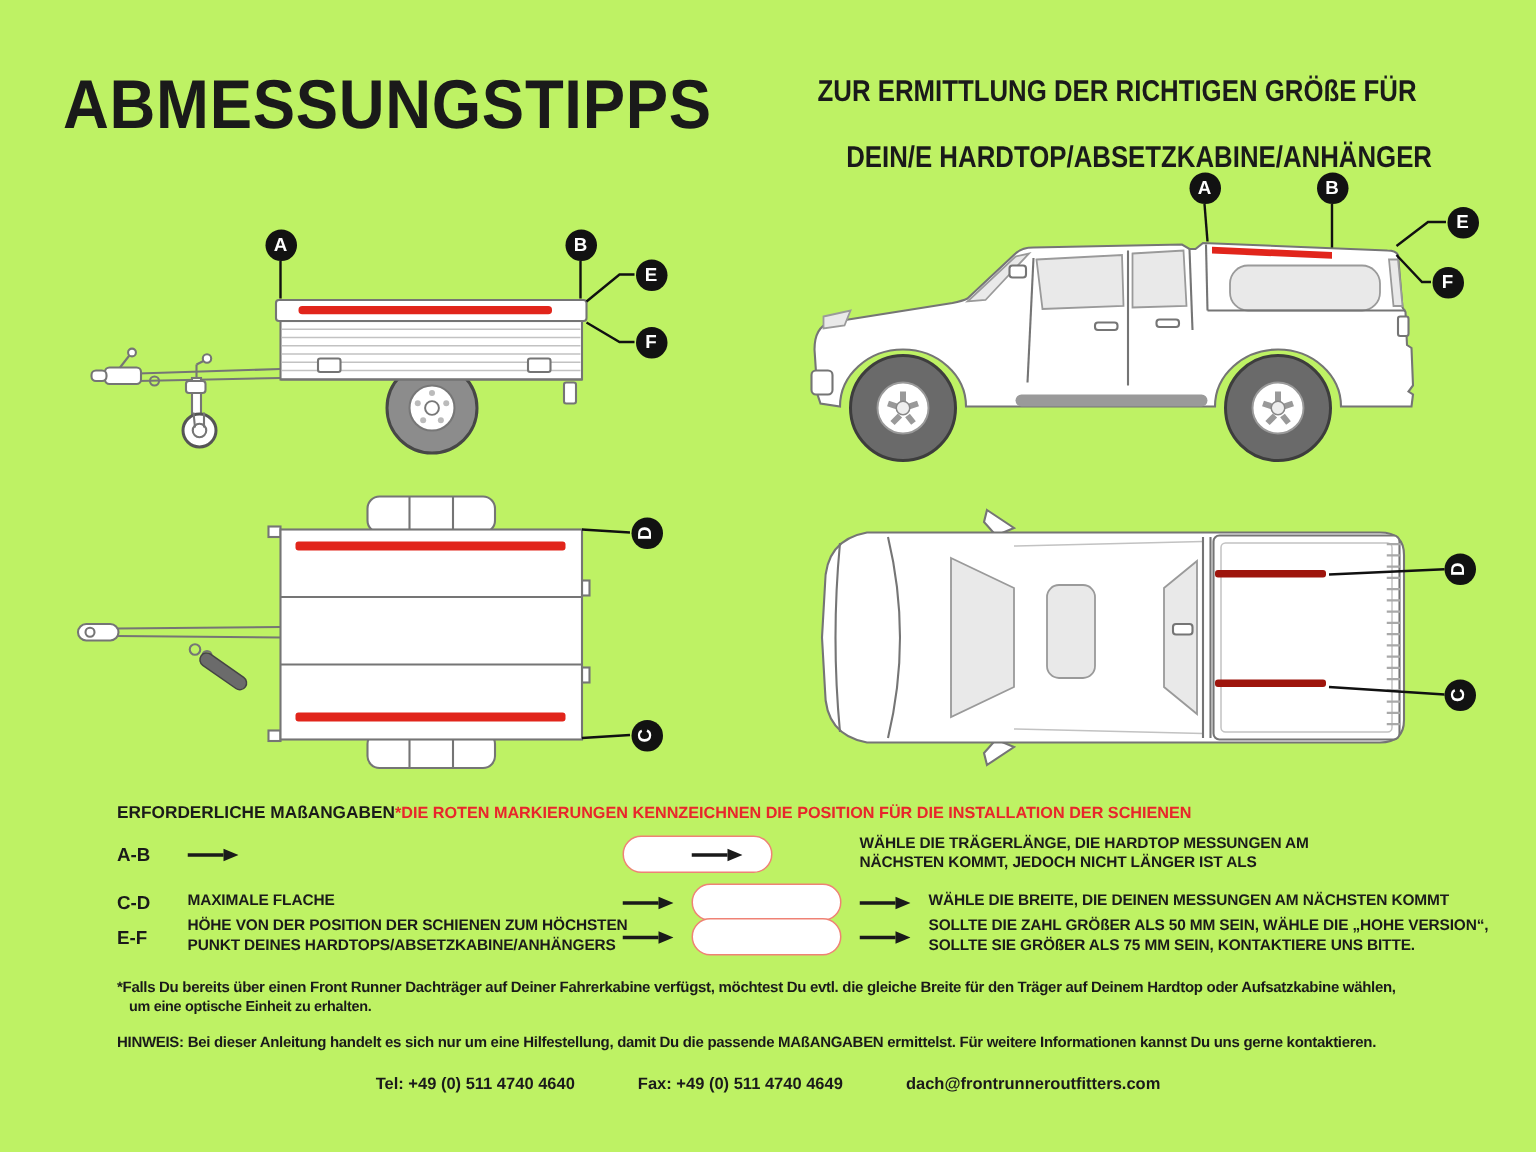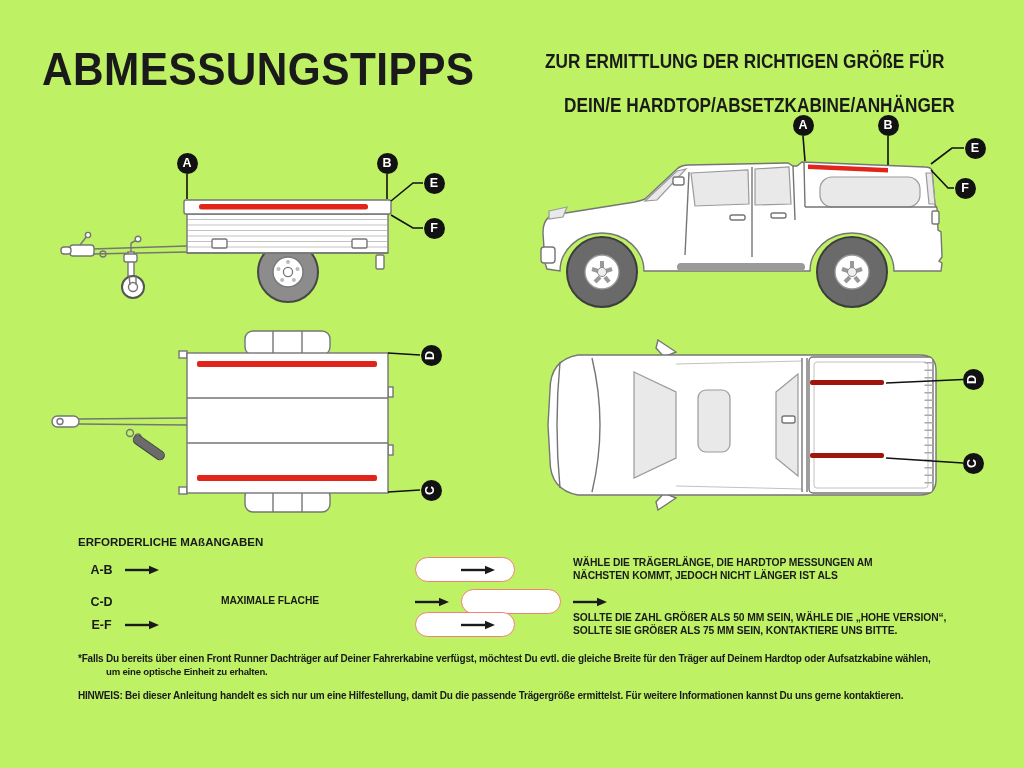--- a/index.html
+++ b/index.html
@@ -30,30 +30,30 @@
   .marker{position:absolute;width:21px;height:21px;border-radius:50%;background:#121212;
           color:#fff;font-size:12.5px;font-weight:700;text-align:center;line-height:21px;}
   .marker span{display:inline-block;}
   .marker.rot span{transform:rotate(-90deg);}
 
   
   .legend-head{position:absolute;left:78px;top:536px;display:flex;align-items:baseline;white-space:pre;}
   .legend-head .lbl{font-size:11.5px;font-weight:700;}
   .legend-head .note{font-size:10.8px;font-weight:700;color:var(--red-text);}
   .legend-row{position:absolute;left:78px;width:930px;display:grid;
-              grid-template-columns:47px 290px 46px 112px 46px auto;align-items:center;text-align:center;}
+              grid-template-columns:47px 290px 46px 112px 46px auto;align-items:center;}
   .legend-row .key{font-size:12.5px;font-weight:700;}
   .legend-row .desc,.legend-row .instr{font-size:10.3px;font-weight:700;letter-spacing:-.1px;
               line-height:12.5px;white-space:pre;}
   .pillbox{width:100px;height:25px;border:1.6px solid var(--pill);border-radius:13px;background:#fff;}
   .arrow-cell{display:flex;align-items:center;}
 
   
   .foot1{position:absolute;left:78px;top:653px;font-size:10px;font-weight:700;letter-spacing:-.2px;white-space:pre;}
-  .foot1b{position:absolute;left:86px;top:666px;font-size:9.6px;font-weight:700;letter-spacing:-.2px;white-space:pre;margin-left:20px;}
+  .foot1b{position:absolute;left:86px;top:666px;font-size:9.6px;font-weight:700;letter-spacing:-.2px;white-space:pre;}
   .hinweis{position:absolute;left:78px;top:690px;font-size:10px;font-weight:700;letter-spacing:-.2px;white-space:pre;}
   .contact{position:absolute;left:0;top:717px;width:1024px;display:flex;justify-content:center;
            gap:42px;font-size:11px;font-weight:700;white-space:pre;}
 </style>
 </head>
 <body>
 
 <div class="page">
 
   <div class="title">ABMESSUNGSTIPPS</div>
@@ -237,20 +237,21 @@
   <div class="marker" style="left:964.5px;top:137.5px"><span>E</span></div>
   <div class="marker" style="left:954.5px;top:177.5px"><span>F</span></div>
 
   <div class="marker rot" style="left:420.5px;top:344.5px"><span>D</span></div>
   <div class="marker rot" style="left:420.5px;top:479.5px"><span>C</span></div>
   <div class="marker rot" style="left:962.5px;top:368.5px"><span>D</span></div>
   <div class="marker rot" style="left:962.5px;top:452.5px"><span>C</span></div>
 
   <div class="legend-head">
     <span class="lbl">ERFORDERLICHE MAßANGABEN</span>
+    <span class="note">*DIE ROTEN MARKIERUNGEN KENNZEICHNEN DIE POSITION FÜR DIE INSTALLATION DER SCHIENEN</span>
   </div>
 
   <div class="legend-row" style="top:557px">
     <span class="key">A-B</span>
     <span class="arrow-cell">
         <svg width="34" height="10">
           <line x1="0" y1="5" x2="24" y2="5" stroke="#1a1a1a" stroke-width="2.4"></line>
           <polygon points="24,0.8 34,5 24,9.2" fill="#1a1a1a"></polygon>
         </svg>
       </span>
@@ -278,24 +279,27 @@
       </span>
     <span>
         <span class="pillbox" style="display:block"></span>
       </span>
     <span class="arrow-cell">
         <svg width="34" height="10">
           <line x1="0" y1="5" x2="24" y2="5" stroke="#1a1a1a" stroke-width="2.4"></line>
           <polygon points="24,0.8 34,5 24,9.2" fill="#1a1a1a"></polygon>
         </svg>
       </span>
+    <span class="instr">WÄHLE DIE BREITE, DIE DEINEN MESSUNGEN AM NÄCHSTEN KOMMT</span>
   </div>
 
   <div class="legend-row" style="top:612px">
     <span class="key">E-F</span>
+    <span class="desc">HÖHE VON DER POSITION DER SCHIENEN ZUM HÖCHSTEN
+PUNKT DEINES HARDTOPS/ABSETZKABINE/ANHÄNGERS</span>
     <span class="arrow-cell">
         <svg width="34" height="10">
           <line x1="0" y1="5" x2="24" y2="5" stroke="#1a1a1a" stroke-width="2.4"></line>
           <polygon points="24,0.8 34,5 24,9.2" fill="#1a1a1a"></polygon>
         </svg>
       </span>
     <span>
         <span class="pillbox" style="display:block"></span>
       </span>
     <span class="arrow-cell">
@@ -303,16 +307,21 @@
           <line x1="0" y1="5" x2="24" y2="5" stroke="#1a1a1a" stroke-width="2.4"></line>
           <polygon points="24,0.8 34,5 24,9.2" fill="#1a1a1a"></polygon>
         </svg>
       </span>
     <span class="instr">SOLLTE DIE ZAHL GRÖßER ALS 50 MM SEIN, WÄHLE DIE „HOHE VERSION“,
 SOLLTE SIE GRÖßER ALS 75 MM SEIN, KONTAKTIERE UNS BITTE.</span>
   </div>
 
   <div class="foot1">*Falls Du bereits über einen Front Runner Dachträger auf Deiner Fahrerkabine verfügst, möchtest Du evtl. die gleiche Breite für den Träger auf Deinem Hardtop oder Aufsatzkabine wählen,</div>
   <div class="foot1b">um eine optische Einheit zu erhalten.</div>
-  <div class="hinweis">HINWEIS: Bei dieser Anleitung handelt es sich nur um eine Hilfestellung, damit Du die passende Trägergröße ermittelst. Für weitere Informationen kannst Du uns gerne kontaktieren.</div>
-
+  <div class="hinweis">HINWEIS: Bei dieser Anleitung handelt es sich nur um eine Hilfestellung, damit Du die passende MAßANGABEN ermittelst. Für weitere Informationen kannst Du uns gerne kontaktieren.</div>
+
+  <div class="contact">
+    <span>Tel: +49 (0) 511 4740 4640</span>
+    <span>Fax: +49 (0) 511 4740 4649</span>
+    <span>dach@frontrunneroutfitters.com</span>
+  </div>
 
 </div>
 
 </body></html>

